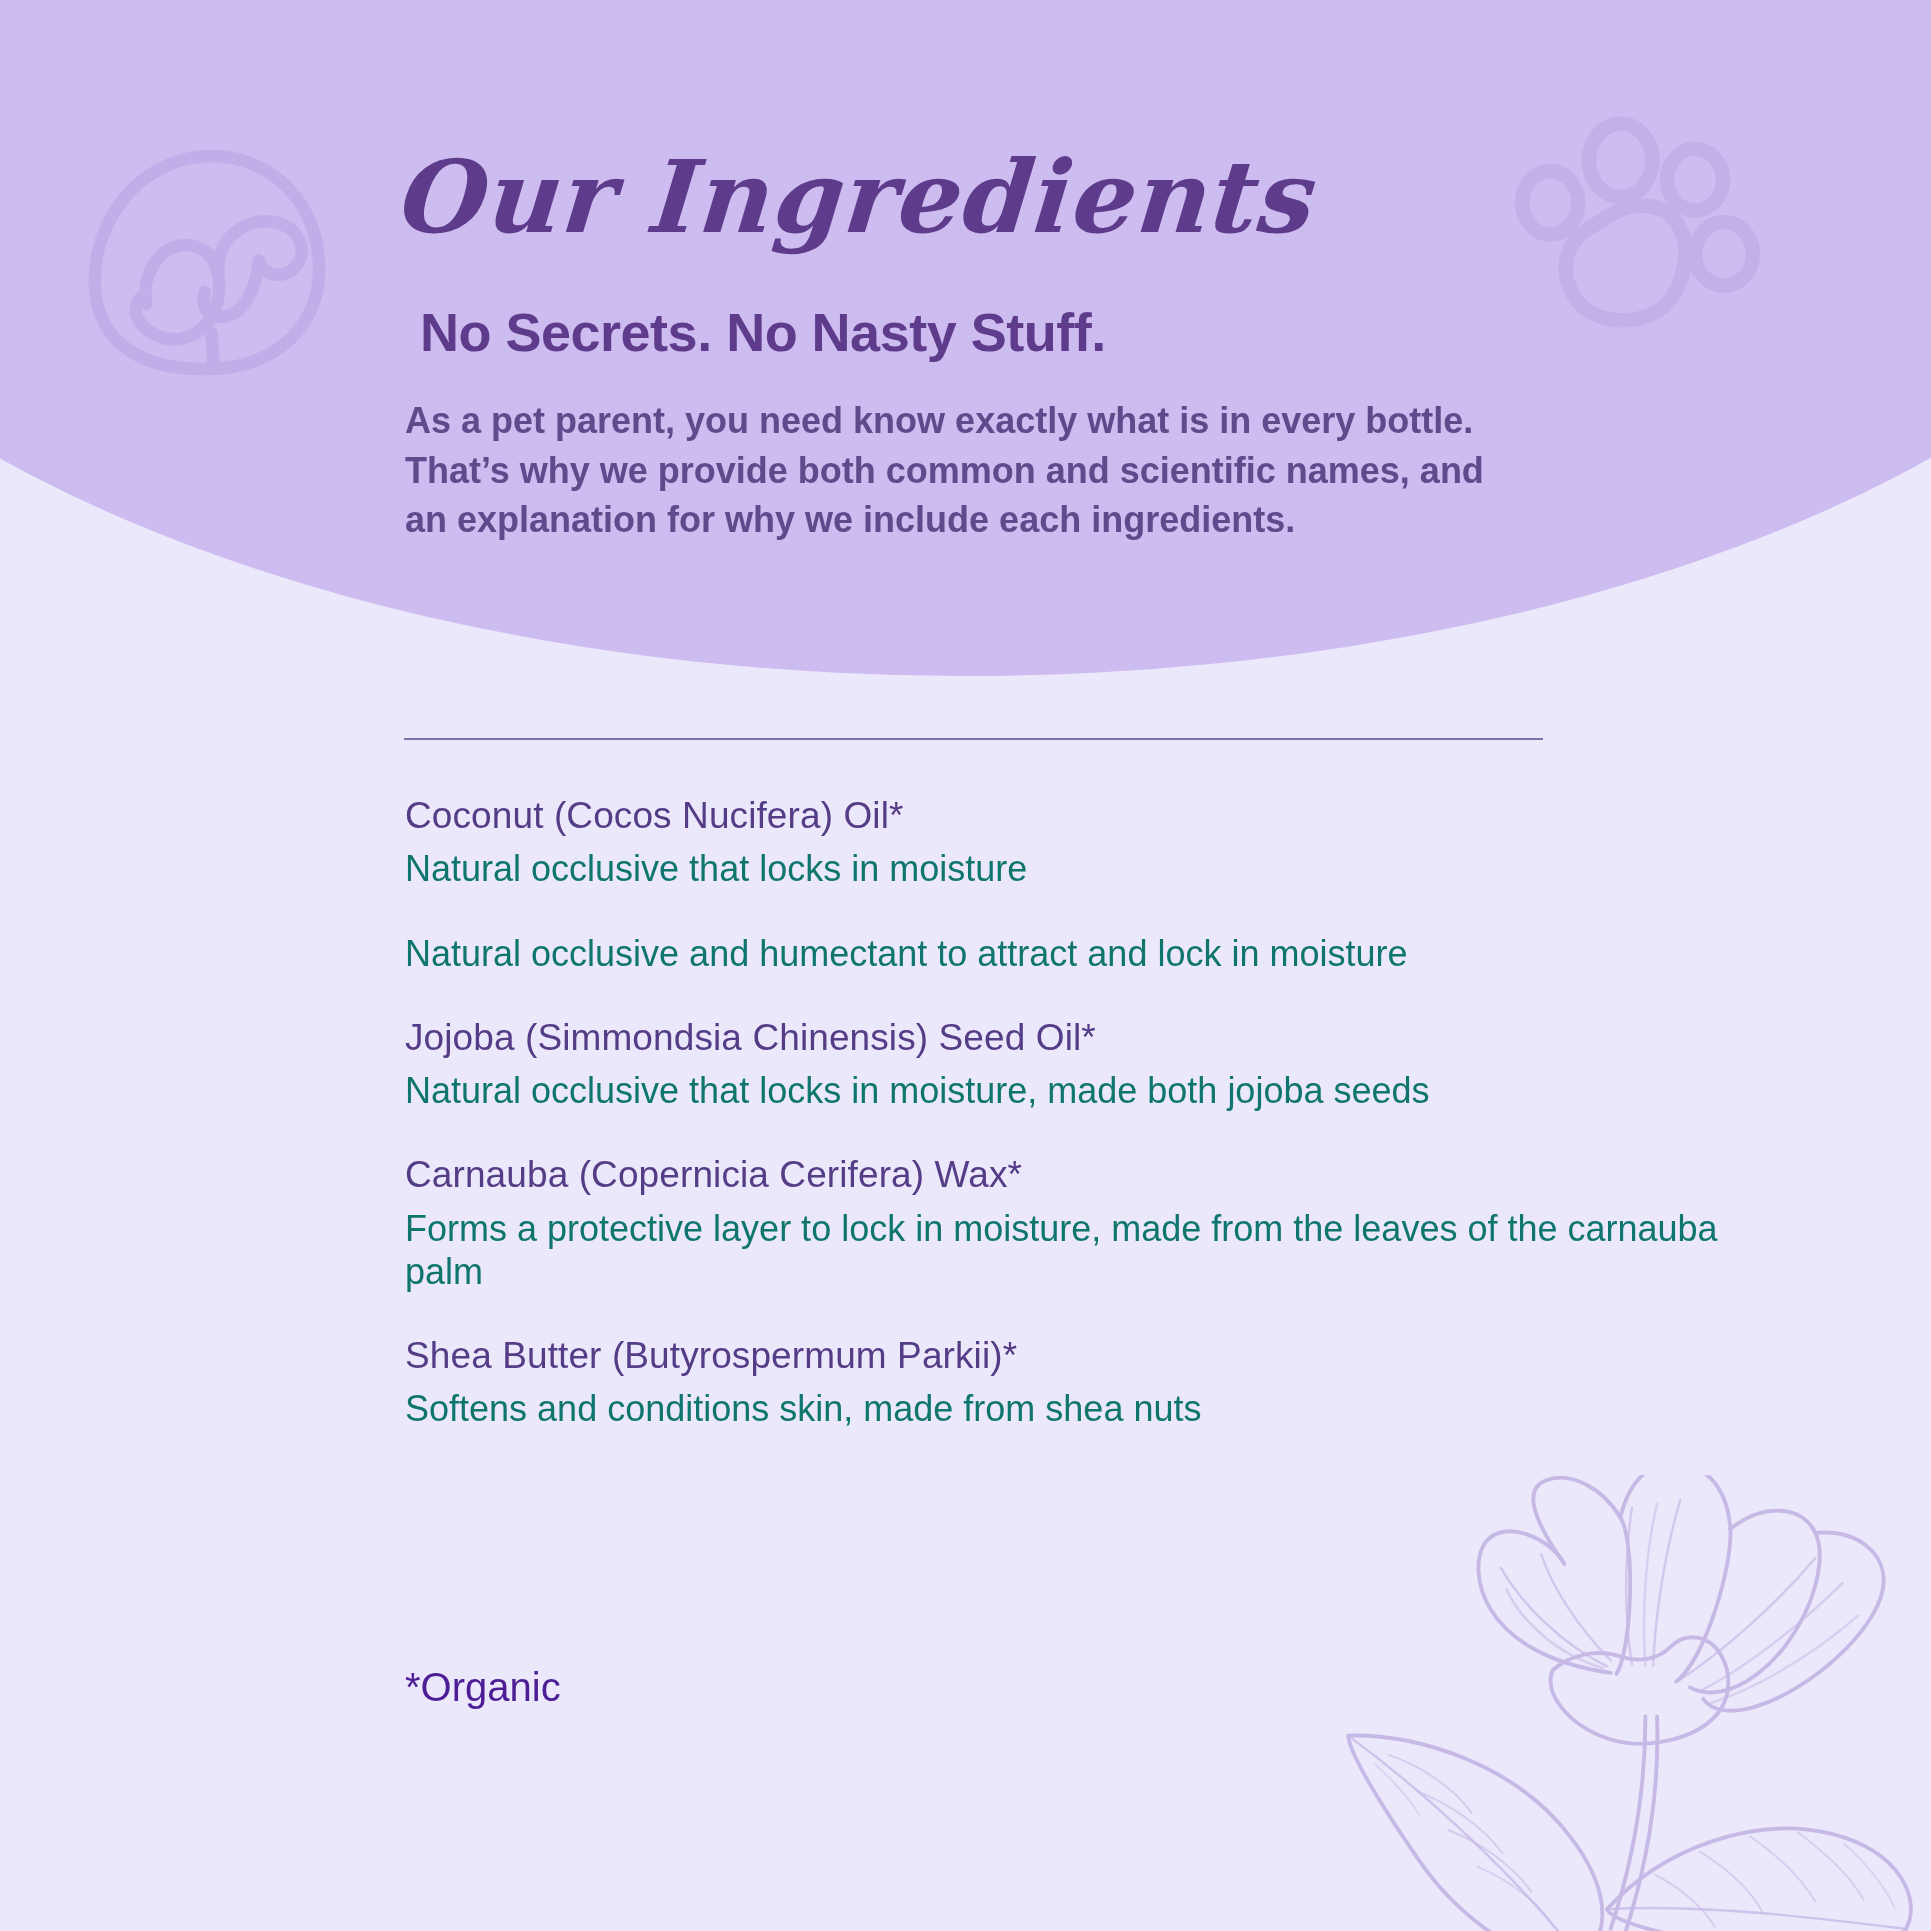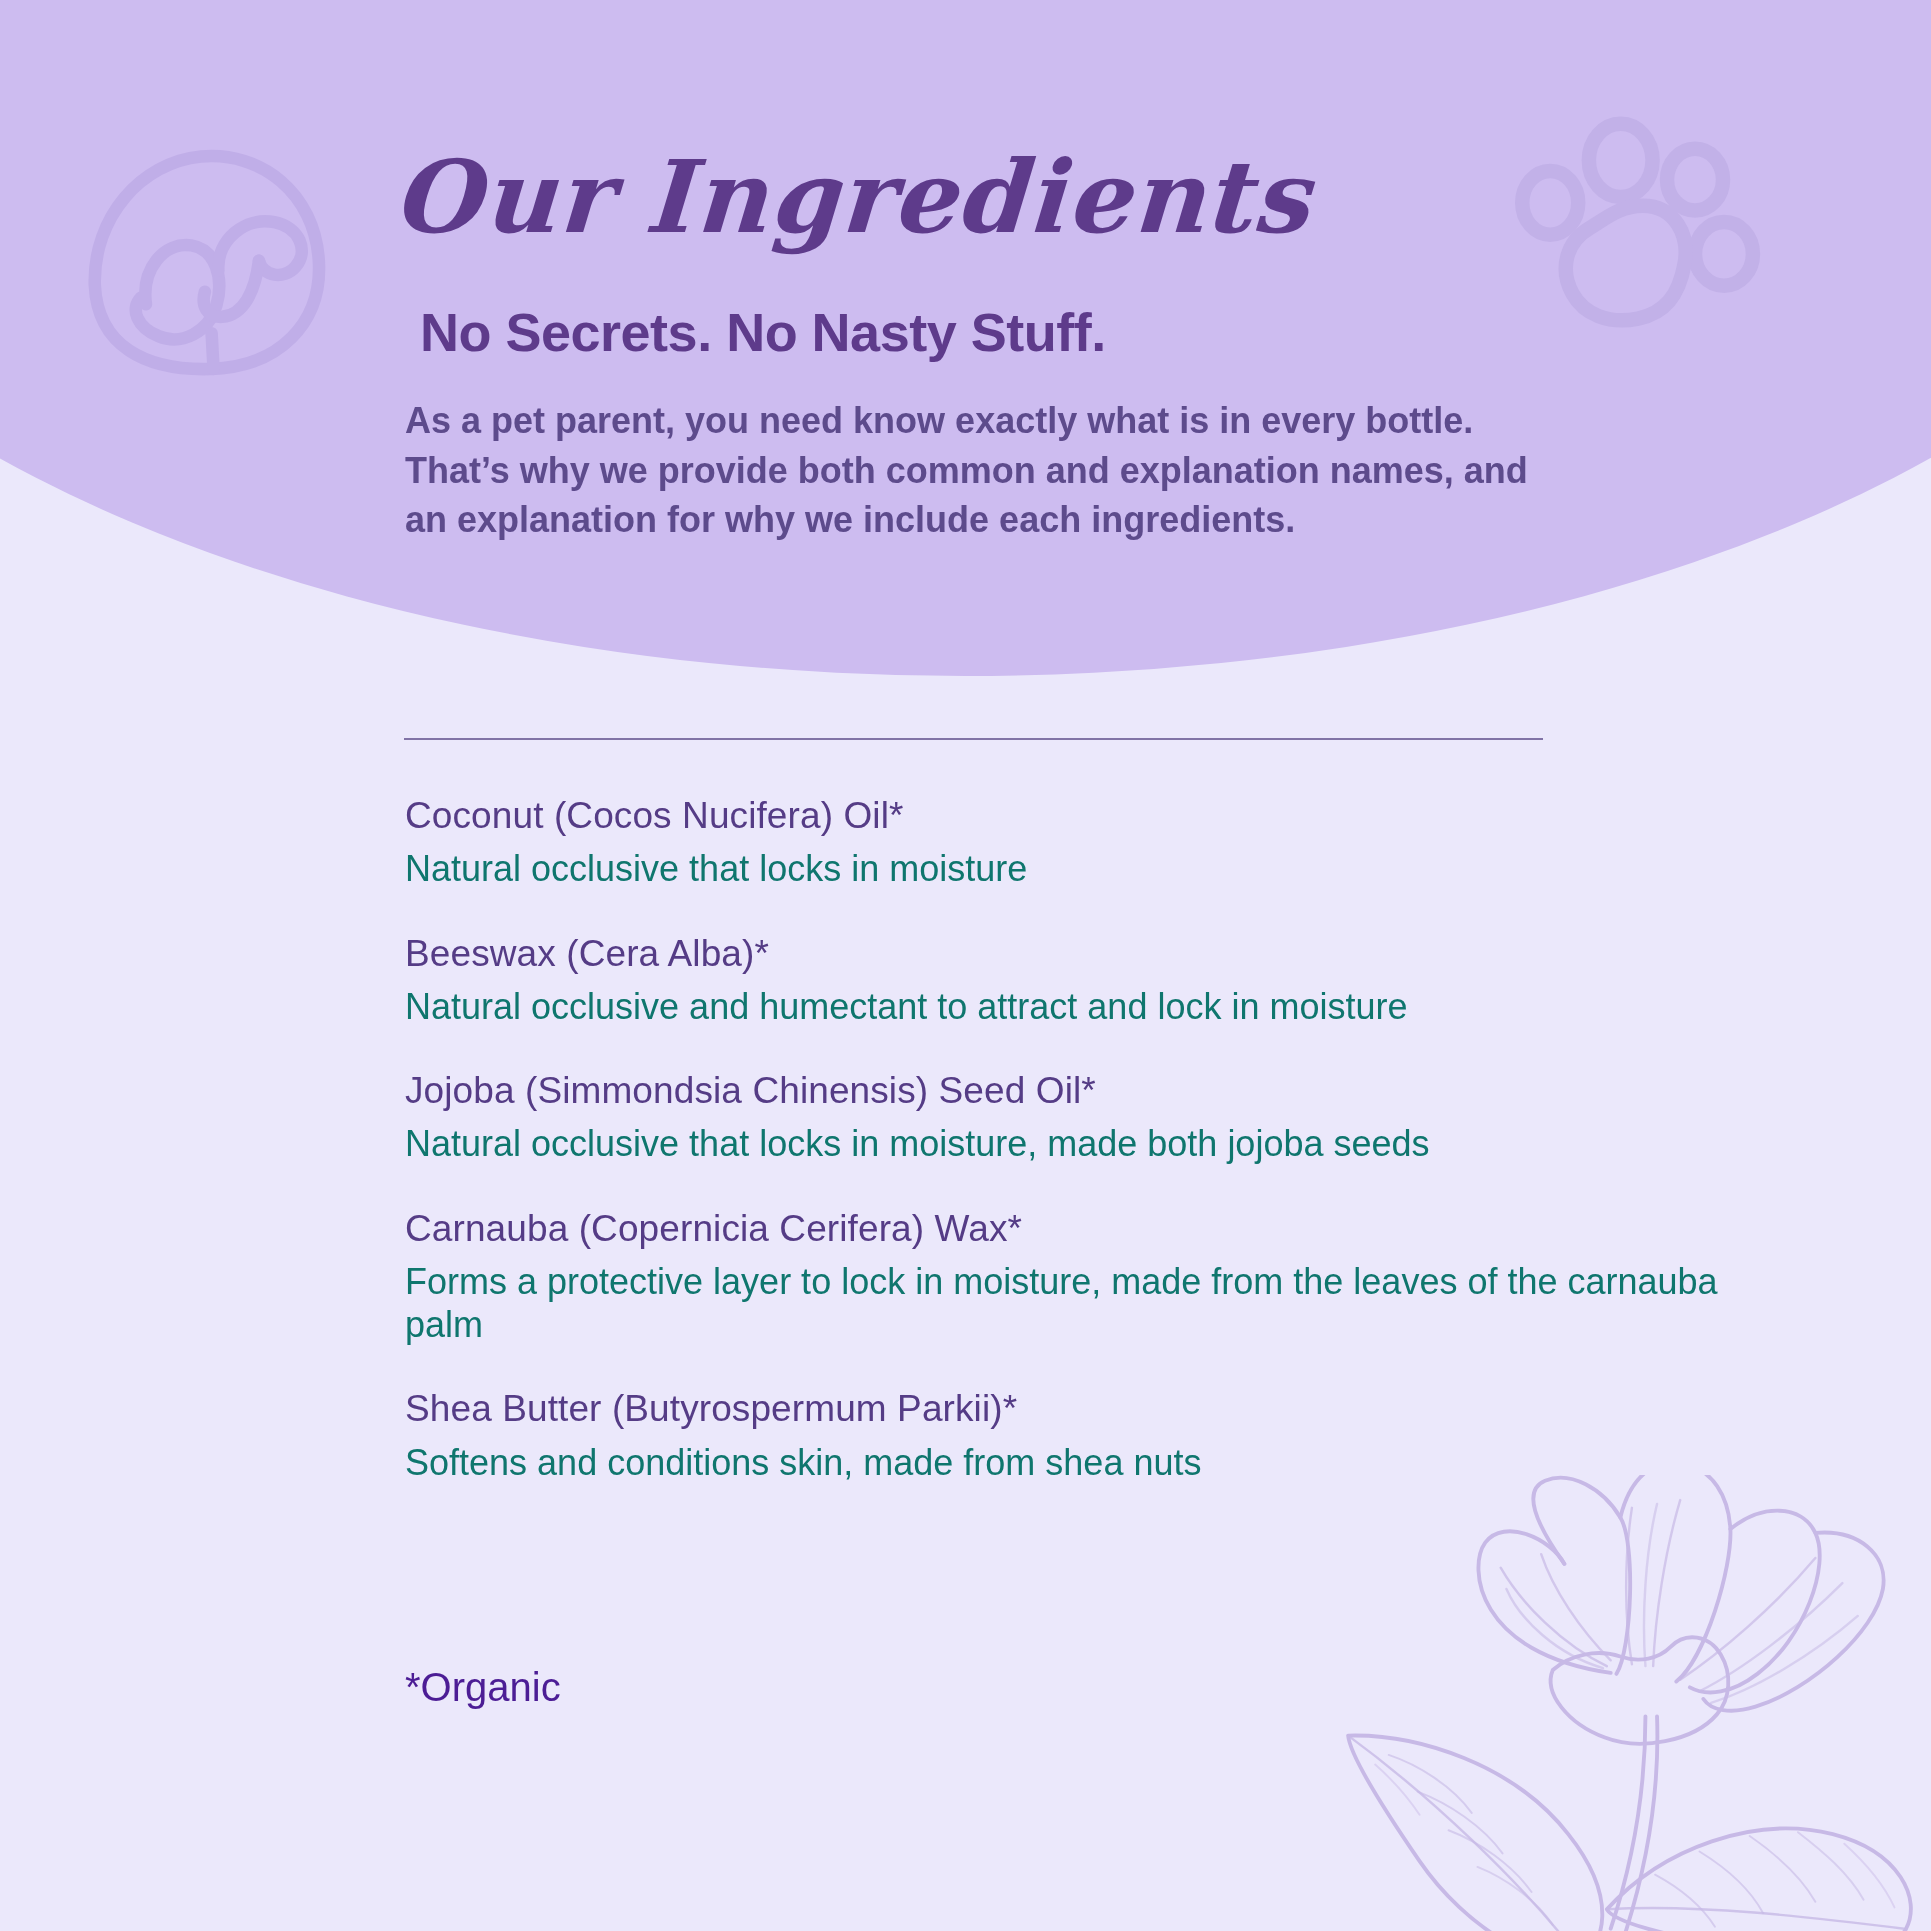--- a/index.html
+++ b/index.html
@@ -187,35 +187,34 @@
   </div>
 
   <div class="content">
 
     <h1 class="title-script">Our Ingredients</h1>
 
     <h2 class="subtitle">No Secrets. No Nasty Stuff.</h2>
 
     <div class="intro">
       <div>As a pet parent, you need know exactly what is in every bottle.</div>
-      <div>That’s why we provide both common and explanation names, and</div>
+      <div>That’s why we provide both common and scientific names, and</div>
       <div>an explanation for why we include each ingredients.</div>
     </div>
 
     <div class="divider"></div>
 
     <div class="ingredients">
 
       <div class="ingredient">
         <div class="ing-name">Coconut (Cocos Nucifera) Oil*</div>
         <div class="ing-desc">Natural occlusive that locks in moisture</div>
       </div>
 
       <div class="ingredient">
-        <div class="ing-name">Beeswax (Cera Alba)*</div>
         <div class="ing-desc">Natural occlusive and humectant to attract and lock in moisture</div>
       </div>
 
       <div class="ingredient">
         <div class="ing-name">Jojoba (Simmondsia Chinensis) Seed Oil*</div>
         <div class="ing-desc">Natural occlusive that locks in moisture, made both jojoba seeds</div>
       </div>
 
       <div class="ingredient">
         <div class="ing-name">Carnauba (Copernicia Cerifera) Wax*</div>

